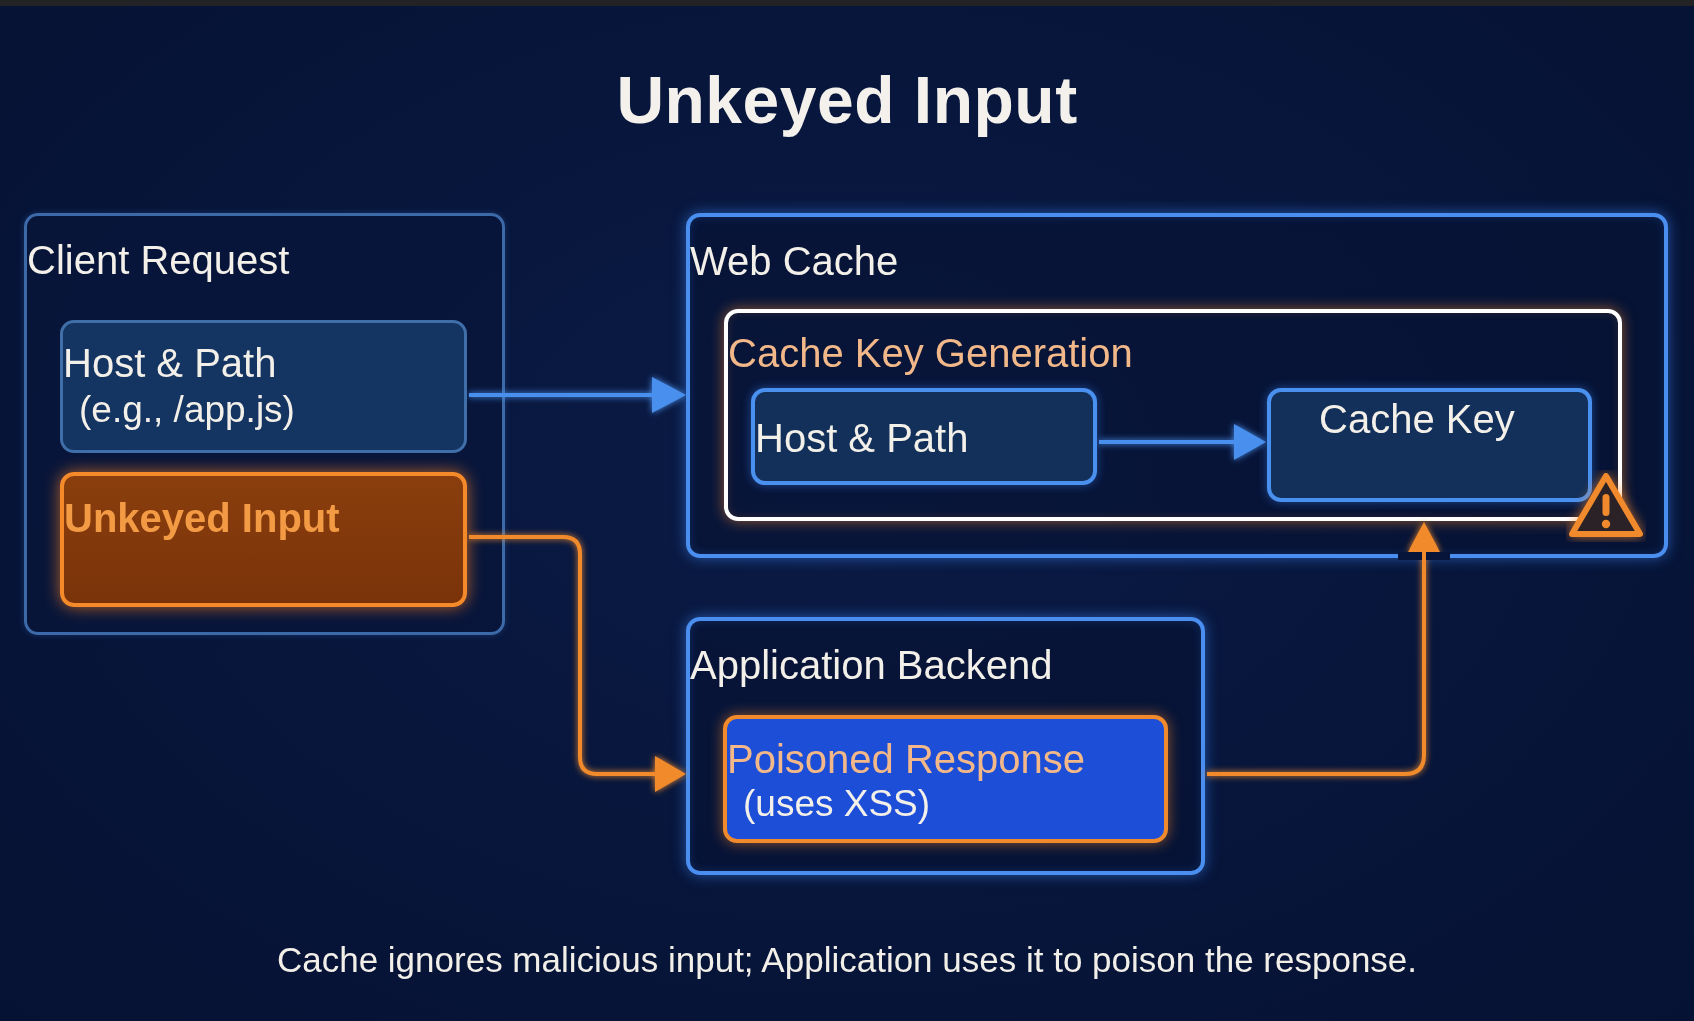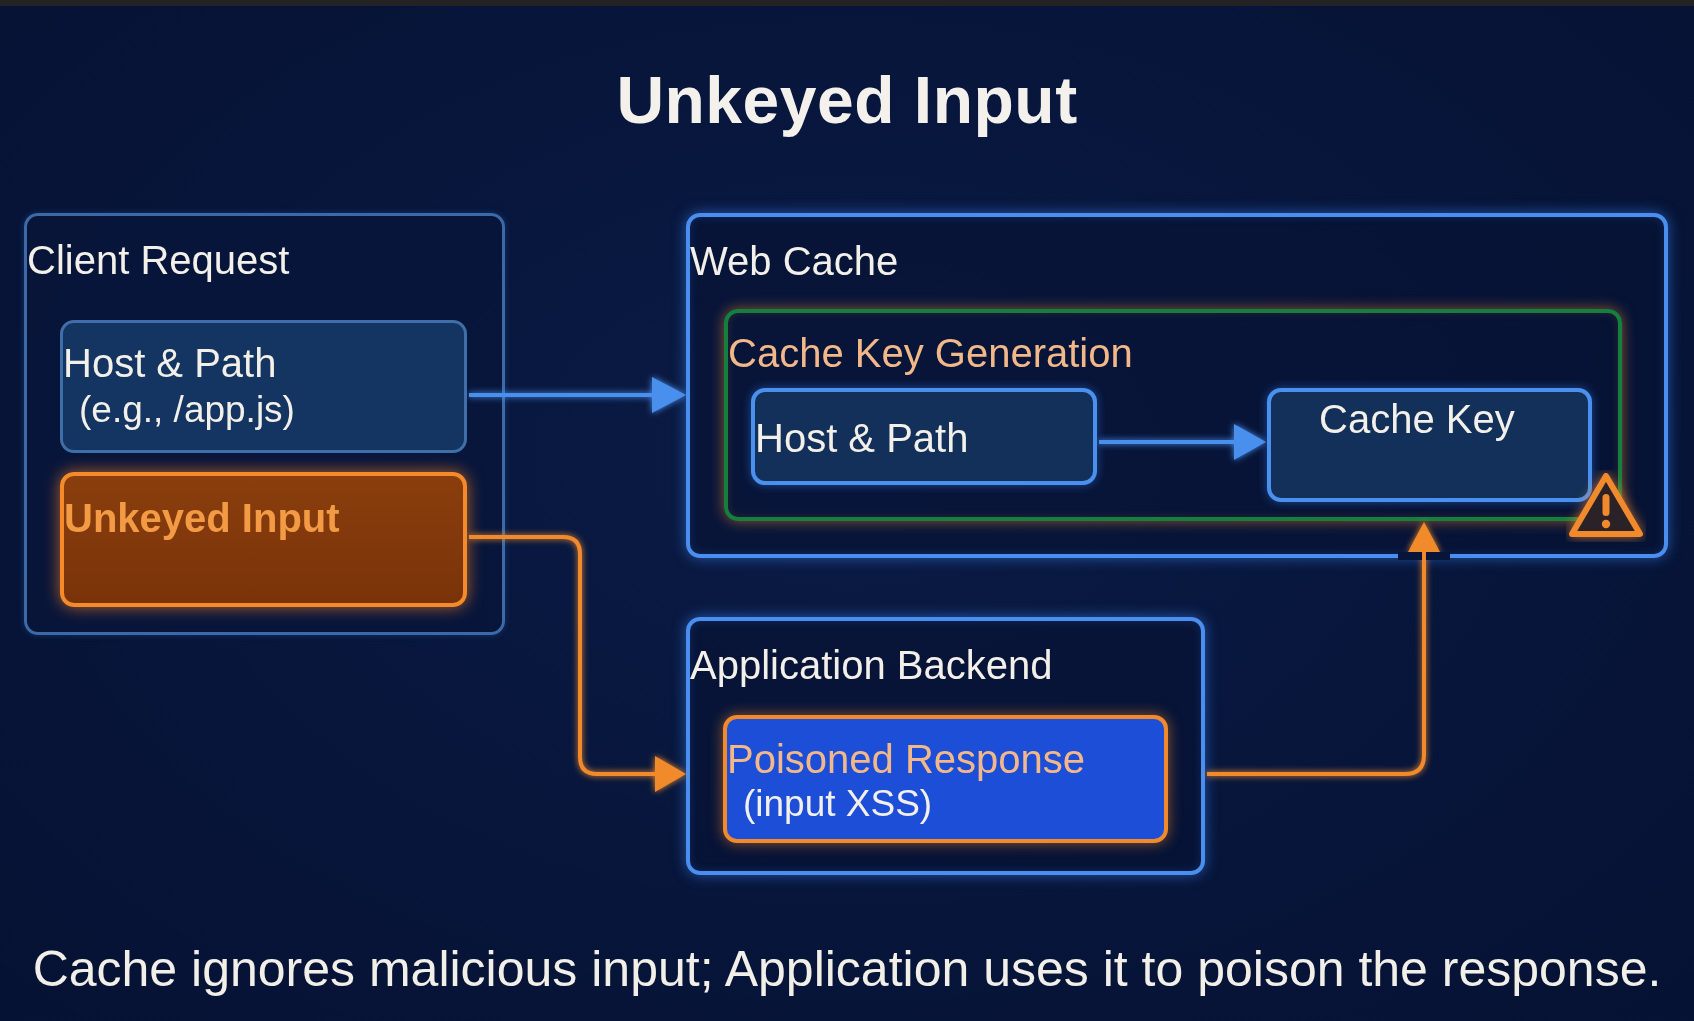--- a/index.html
+++ b/index.html
@@ -12,35 +12,35 @@
     .canvas {
       position: absolute; left: 0; top: 6px; width: 1694px; height: 1015px;
       background: radial-gradient(ellipse at 50% 45%, #0b1b45 0%, #07153a 60%, #061233 100%);
     }
     .title {
       position: absolute; left: 0; width: 1694px; top: 62px; text-align: center;
       color: #f4f1ec; font-size: 66px; font-weight: 700; letter-spacing: 0.5px;
     }
     .footer {
       position: absolute; left: 0; width: 1694px; top: 940px; text-align: center;
-      color: #f2efe9; font-size: 50px;
+      color: #f2efe9; font-size: 35px;
     }
     .box { position: absolute; border-radius: 14px; }
     .blue-outer {
       border: 4px solid #4a8ff0;
       box-shadow: 0 0 14px rgba(60,140,255,0.55), inset 0 0 10px rgba(60,140,255,0.18);
       background: rgba(6,18,52,0.6);
     }
     .muted-outer {
       border: 3px solid #3c6aa8;
       box-shadow: 0 0 6px rgba(60,120,200,0.3);
       background: rgba(8,22,58,0.7);
     }
     .orange-outer {
-      border: 4px solid #15803d;
+      border: 4px solid #ffffff;
       box-shadow: 0 0 14px rgba(255,140,40,0.55), inset 0 0 8px rgba(255,140,40,0.15);
     }
     .blue-inner {
       border: 4px solid #4a90ee;
       background: #12305a;
       box-shadow: 0 0 10px rgba(60,140,255,0.45);
     }
     .muted-inner {
       border: 3px solid #3f6ea8;
       background: #143461;
@@ -99,21 +99,21 @@
   <path d="M40 6 L74 64 L6 64 Z" fill="#2a2226" stroke="#f08a2c" stroke-width="6" stroke-linejoin="round" style="filter: drop-shadow(0 0 6px rgba(255,140,40,0.7));"></path>
   <rect x="36.5" y="24" width="7" height="22" rx="3.5" fill="#f08a2c"></rect>
   <circle cx="40" cy="54" r="4.2" fill="#f08a2c"></circle>
 </svg>
 
 <div class="box blue-outer" style="left:686px; top:617px; width:519px; height:258px;">
   <div class="label heading" style="top:22px;">Application Backend</div>
 </div>
 <div class="box orange-dark" style="left:723px; top:715px; width:445px; height:128px;">
   <div class="label heading peach-text" style="top:18px;">Poisoned Response</div>
-  <div class="label line2" style="top:64px;">(input XSS)</div>
+  <div class="label line2" style="top:64px;">(uses XSS)</div>
 </div>
 
 <svg class="connectors" viewBox="0 0 1694 1021">
   <defs>
     <filter id="glowB" x="-20%" y="-20%" width="140%" height="140%">
       <feGaussianBlur stdDeviation="3" result="b"></feGaussianBlur>
       <feMerge>
           <feMergeNode in="b"></feMergeNode>
           <feMergeNode in="SourceGraphic"></feMergeNode>
         </feMerge>

